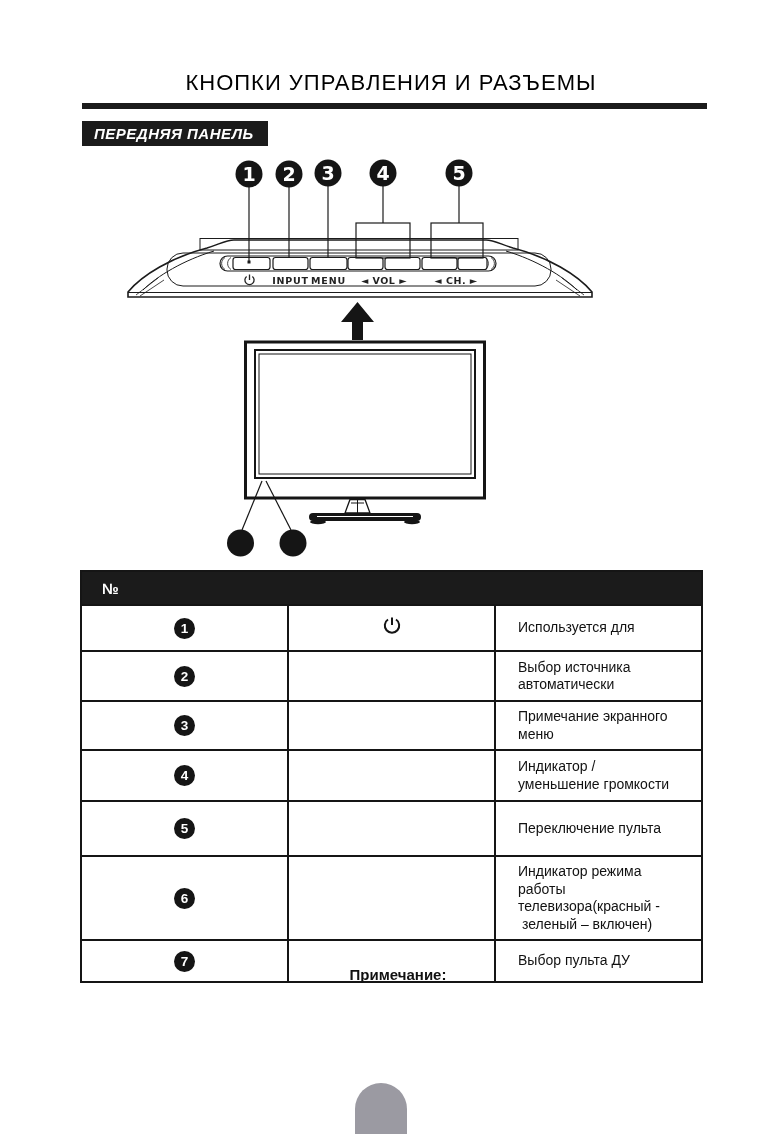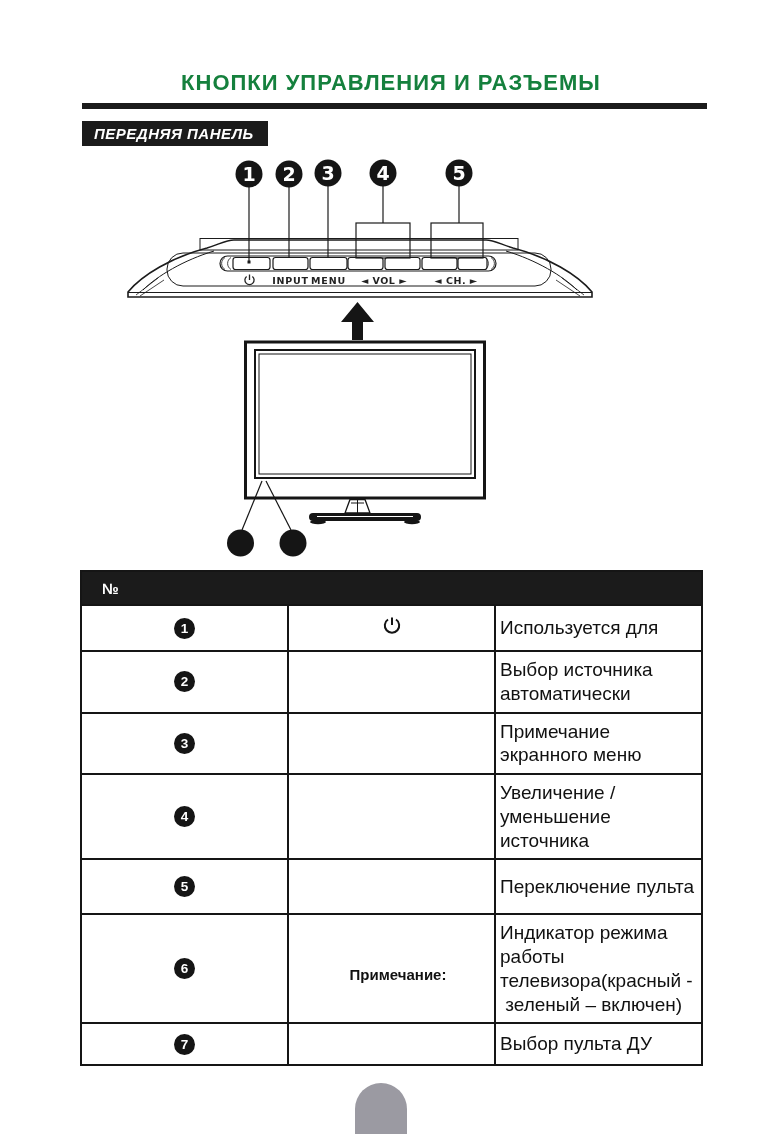--- a/index.html
+++ b/index.html
@@ -2,21 +2,21 @@
 <html><head>
 <meta charset="utf-8">
 <style>
   html,body{margin:0;padding:0;}
   body{
     width:782px;height:1134px;background:#ffffff;position:relative;
     font-family:"Liberation Sans",sans-serif;color:#111;overflow:hidden;
   }
   .page-title{
     position:absolute;top:70px;left:0;width:782px;text-align:center;
-    font-size:22px;font-weight:bold;letter-spacing:1px;color:#15803d;
+    font-size:22px;font-weight:normal;letter-spacing:1px;color:#000000;
   }
   .title-rule{
     position:absolute;top:103px;left:82px;width:625px;height:6px;background:#1b1b1b;
   }
   .section-label{
     position:absolute;top:121px;left:82px;background:#1b1b1b;color:#fff;
     font-size:15px;font-weight:bold;letter-spacing:0.5px;padding:4px 14px 4px 12px;font-style:italic;
   }
   .panel-svg{position:absolute;left:112px;top:152px;}
   .tv-svg{position:absolute;left:225px;top:300px;}
@@ -29,21 +29,21 @@
     position:absolute;left:80px;top:570px;width:623px;
     border-collapse:collapse;table-layout:fixed;
   }
   table.controls td{border:2px solid #151515;vertical-align:middle;}
   td.thead{
     background:#1b1b1b;color:#fff;font-size:15px;font-weight:bold;
     height:30px;padding-left:20px;
   }
   td.c-num{width:70px;text-align:center;}
   td.c-icon{width:111px;text-align:center;}
-  td.c-desc{width:418px;padding:6px 4px;font-size:19px;line-height:1.25;white-space:pre-wrap;}
+  td.c-desc{width:418px;padding:6px 22px;font-size:14px;line-height:1.25;white-space:pre-wrap;}
   .num-badge{
     display:inline-flex;width:21px;height:21px;border-radius:50%;background:#151515;
     color:#fff;font-size:13.5px;font-weight:bold;align-items:center;justify-content:center;
   }
   .r1{height:46px}.r2{height:50px}.r3{height:45px}.r4{height:51px}
   .r5{height:55px}.r6{height:51px}.r7{height:42px}
 
   .note{position:absolute;left:78px;top:966px;width:640px;font-size:15px;line-height:1.22;}
   .note-title{font-weight:bold;text-align:center;}
   .note-body{white-space:pre-wrap;}
@@ -166,21 +166,21 @@
     <td class="c-desc">Выбор источника автоматически</td>
   </tr>
   <tr class="r3">
     <td class="c-num"><span class="num-badge">3</span></td>
     <td class="c-icon"></td>
     <td class="c-desc">Примечание экранного меню</td>
   </tr>
   <tr class="r4">
     <td class="c-num"><span class="num-badge">4</span></td>
     <td class="c-icon"></td>
-    <td class="c-desc">Увеличение / уменьшение источника</td>
+    <td class="c-desc">Индикатор / уменьшение громкости</td>
   </tr>
   <tr class="r5">
     <td class="c-num"><span class="num-badge">5</span></td>
     <td class="c-icon"></td>
     <td class="c-desc">Переключение пульта</td>
   </tr>
   <tr class="r6">
     <td class="c-num"><span class="num-badge">6</span></td>
     <td class="c-icon"></td>
     <td class="c-desc">Индикатор режима работы телевизора(красный -

